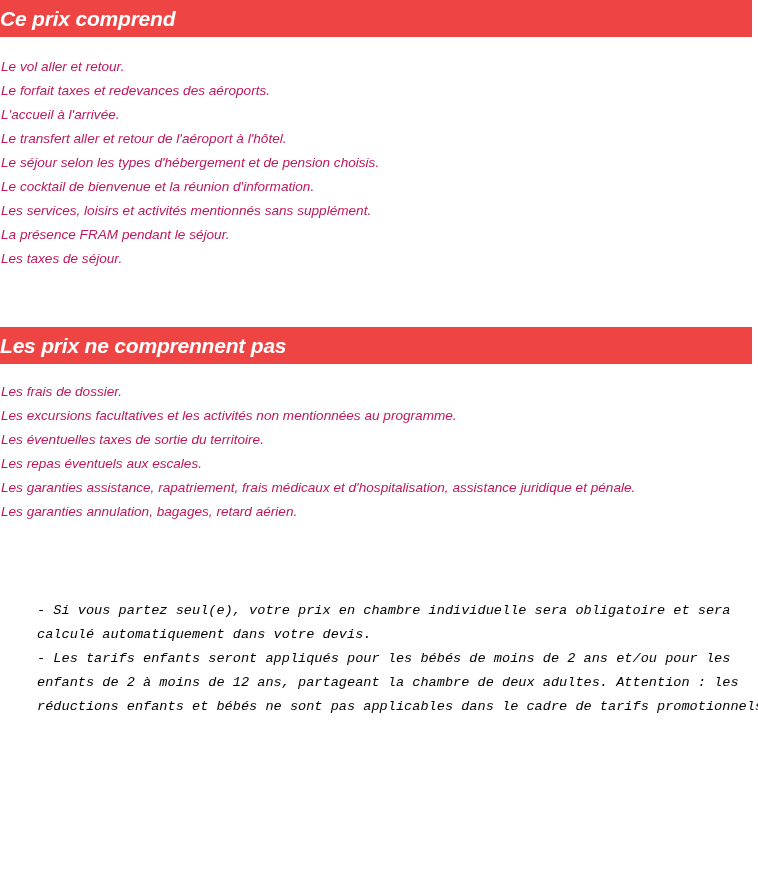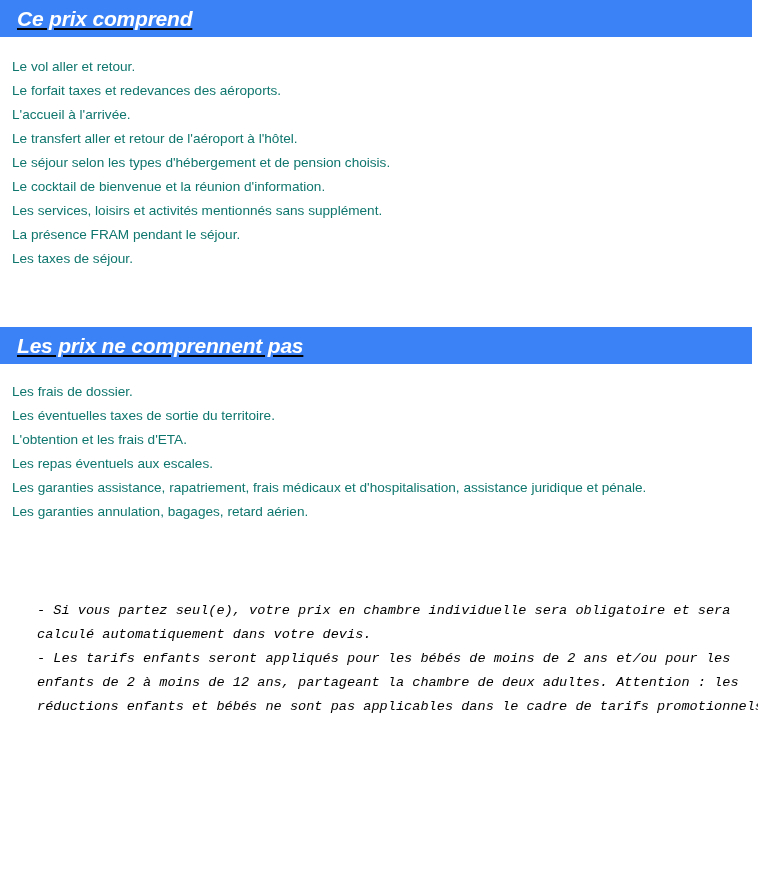--- a/index.html
+++ b/index.html
@@ -16,49 +16,47 @@
   .page {
     position: relative;
     width: 758px;
     height: 875px;
     background: #ffffff;
   }
   .section {
     width: 758px;
   }
   .section-banner {
-    background: #3b82f6;
+    background: #ef4444;
     width: 752px;
     height: 37px;
     display: flex;
     align-items: center;
     box-sizing: border-box;
-    padding-left: 17px;
-    text-decoration: underline;
   }
   .section-banner-title {
     color: #ffffff;
     font-family: "Liberation Sans", sans-serif;
     font-style: italic;
     font-weight: bold;
     font-size: 21px;
     letter-spacing: -0.2px;
     line-height: 1;
     white-space: nowrap;
   }
   .section-body {
     padding: 0 2px 0 1px;
   }
   .line {
-    color: #0f766e;
+    color: #be185d;
     font-family: "Liberation Sans", sans-serif;
+    font-style: italic;
     font-size: 13.6px;
     line-height: 24px;
     white-space: nowrap;
-    padding-left: 11px;
   }
   .para {
     color: #000000;
     font-family: Liberation Mono, monospace;
     font-style: italic;
     font-size: 13.6px;
     line-height: 24px;
     width: 750px;
     margin-left: 36px;
   }
@@ -93,22 +91,22 @@
 
   <div class="spacer-1"></div>
 
   <div class="section">
     <div class="section-banner">
       <span class="section-banner-title">Les prix ne comprennent pas</span>
     </div>
     <div class="gap-after-banner-2"></div>
     <div class="section-body">
       <div class="line">Les frais de dossier.</div>
+      <div class="line">Les excursions facultatives et les activités non mentionnées au programme.</div>
       <div class="line">Les éventuelles taxes de sortie du territoire.</div>
-      <div class="line">L'obtention et les frais d'ETA.</div>
       <div class="line">Les repas éventuels aux escales.</div>
       <div class="line">Les garanties assistance, rapatriement, frais médicaux et d'hospitalisation, assistance juridique et pénale.</div>
       <div class="line">Les garanties annulation, bagages, retard aérien.</div>
     </div>
   </div>
 
   <div class="spacer-2"></div>
 
   <div class="section">
     <div class="gap-after-banner-3"></div>

